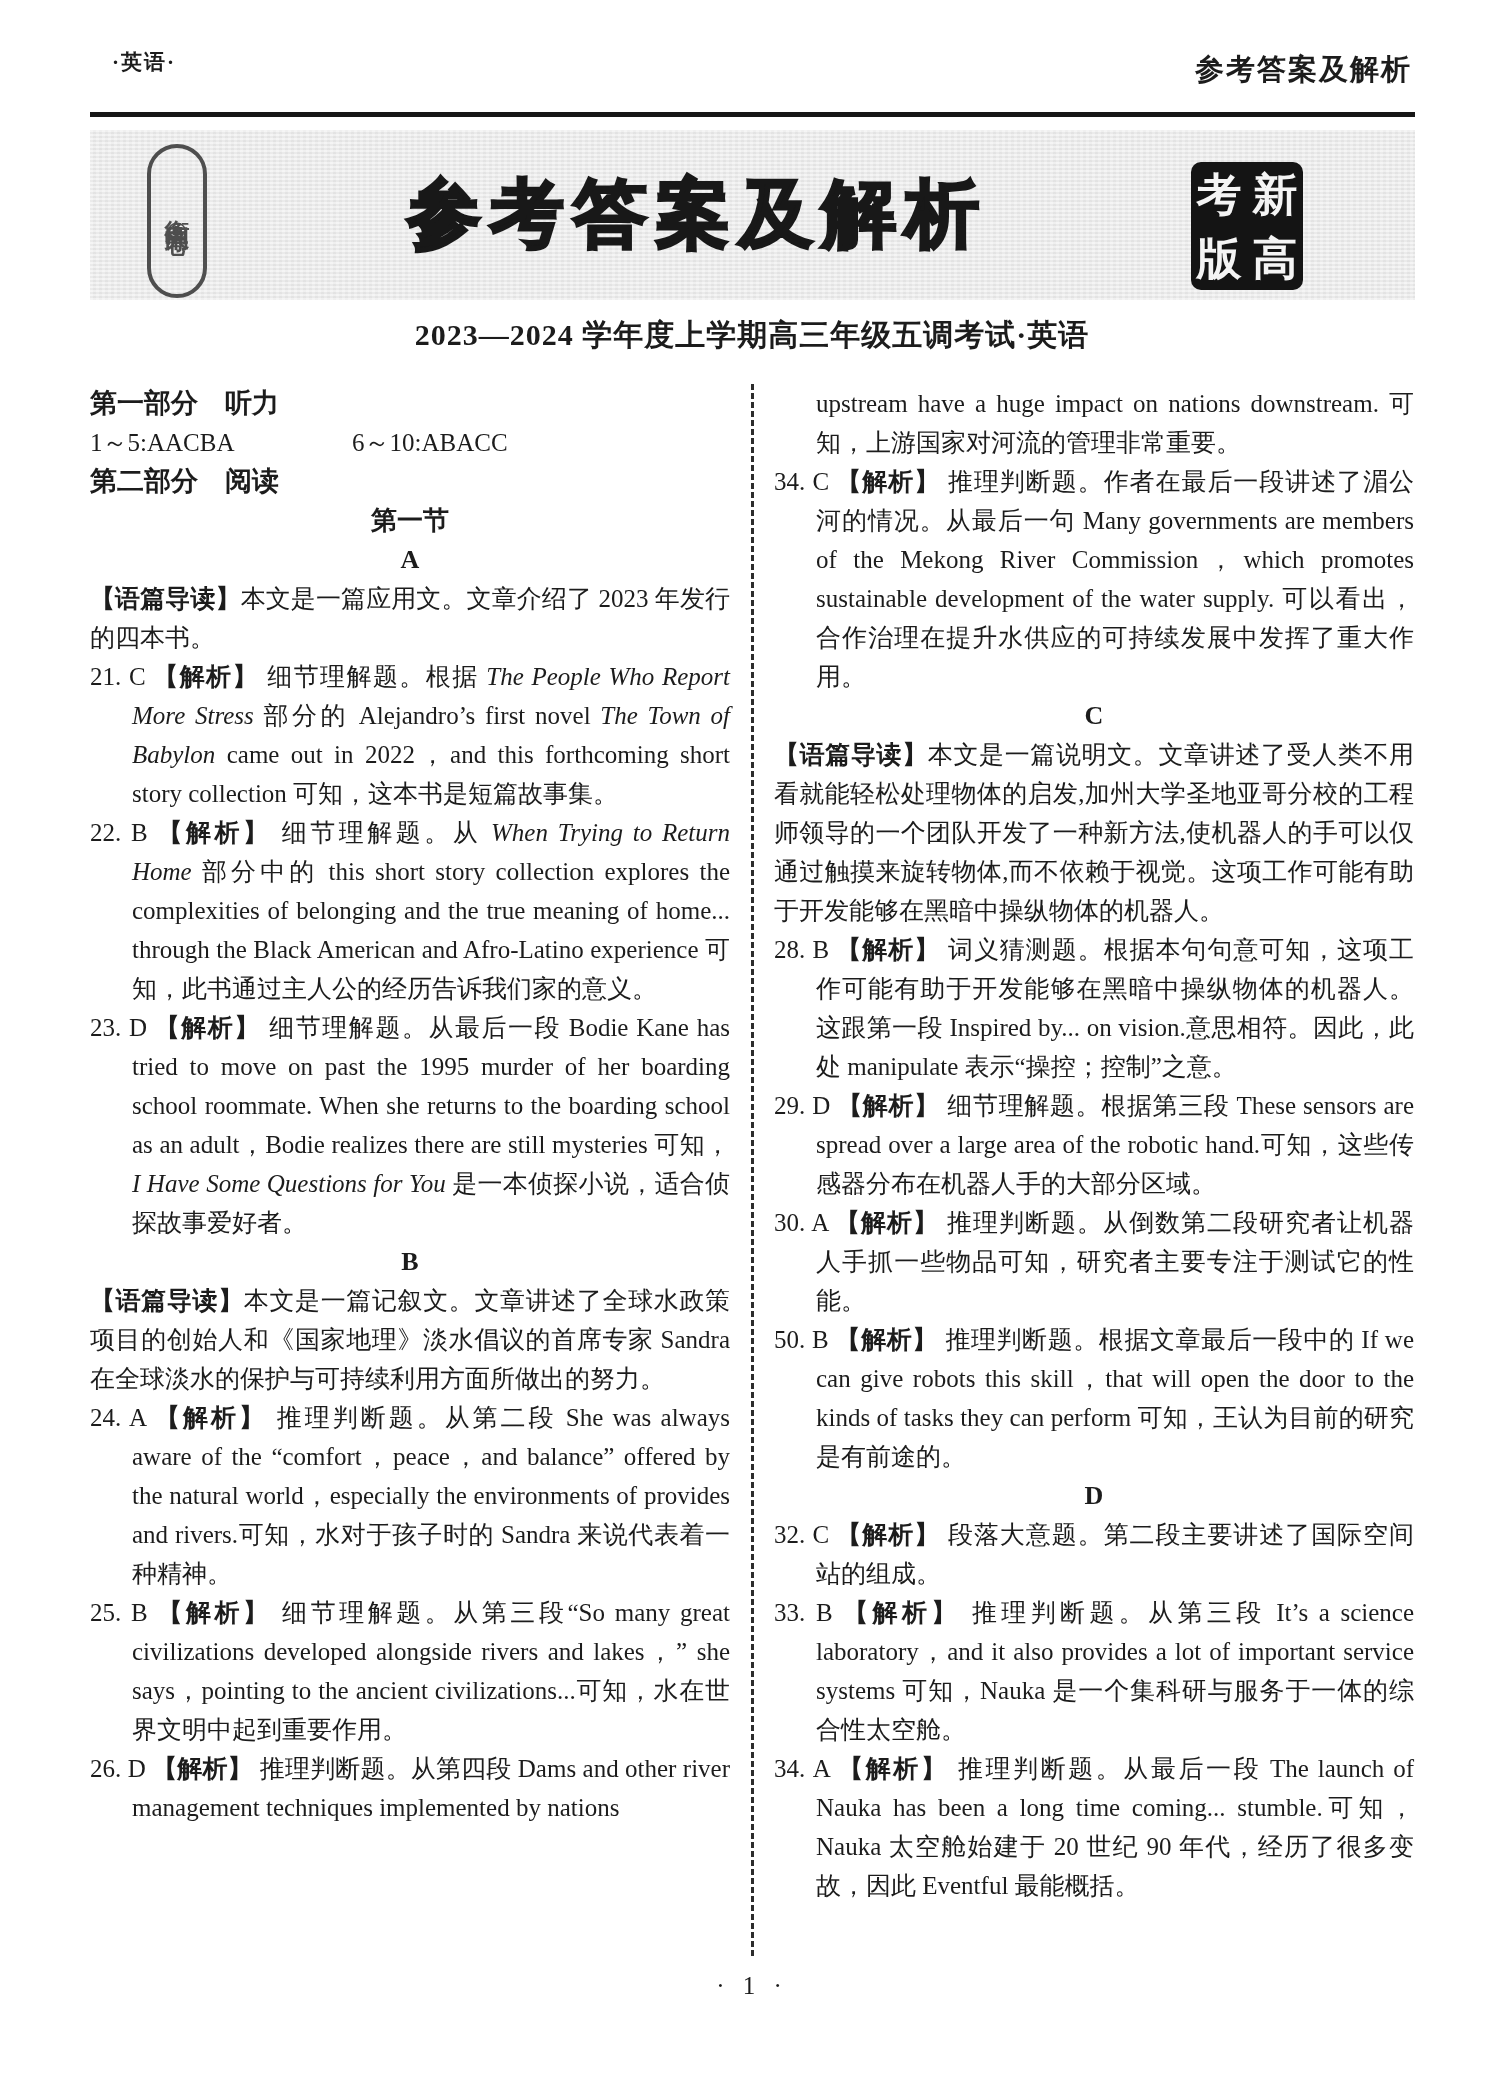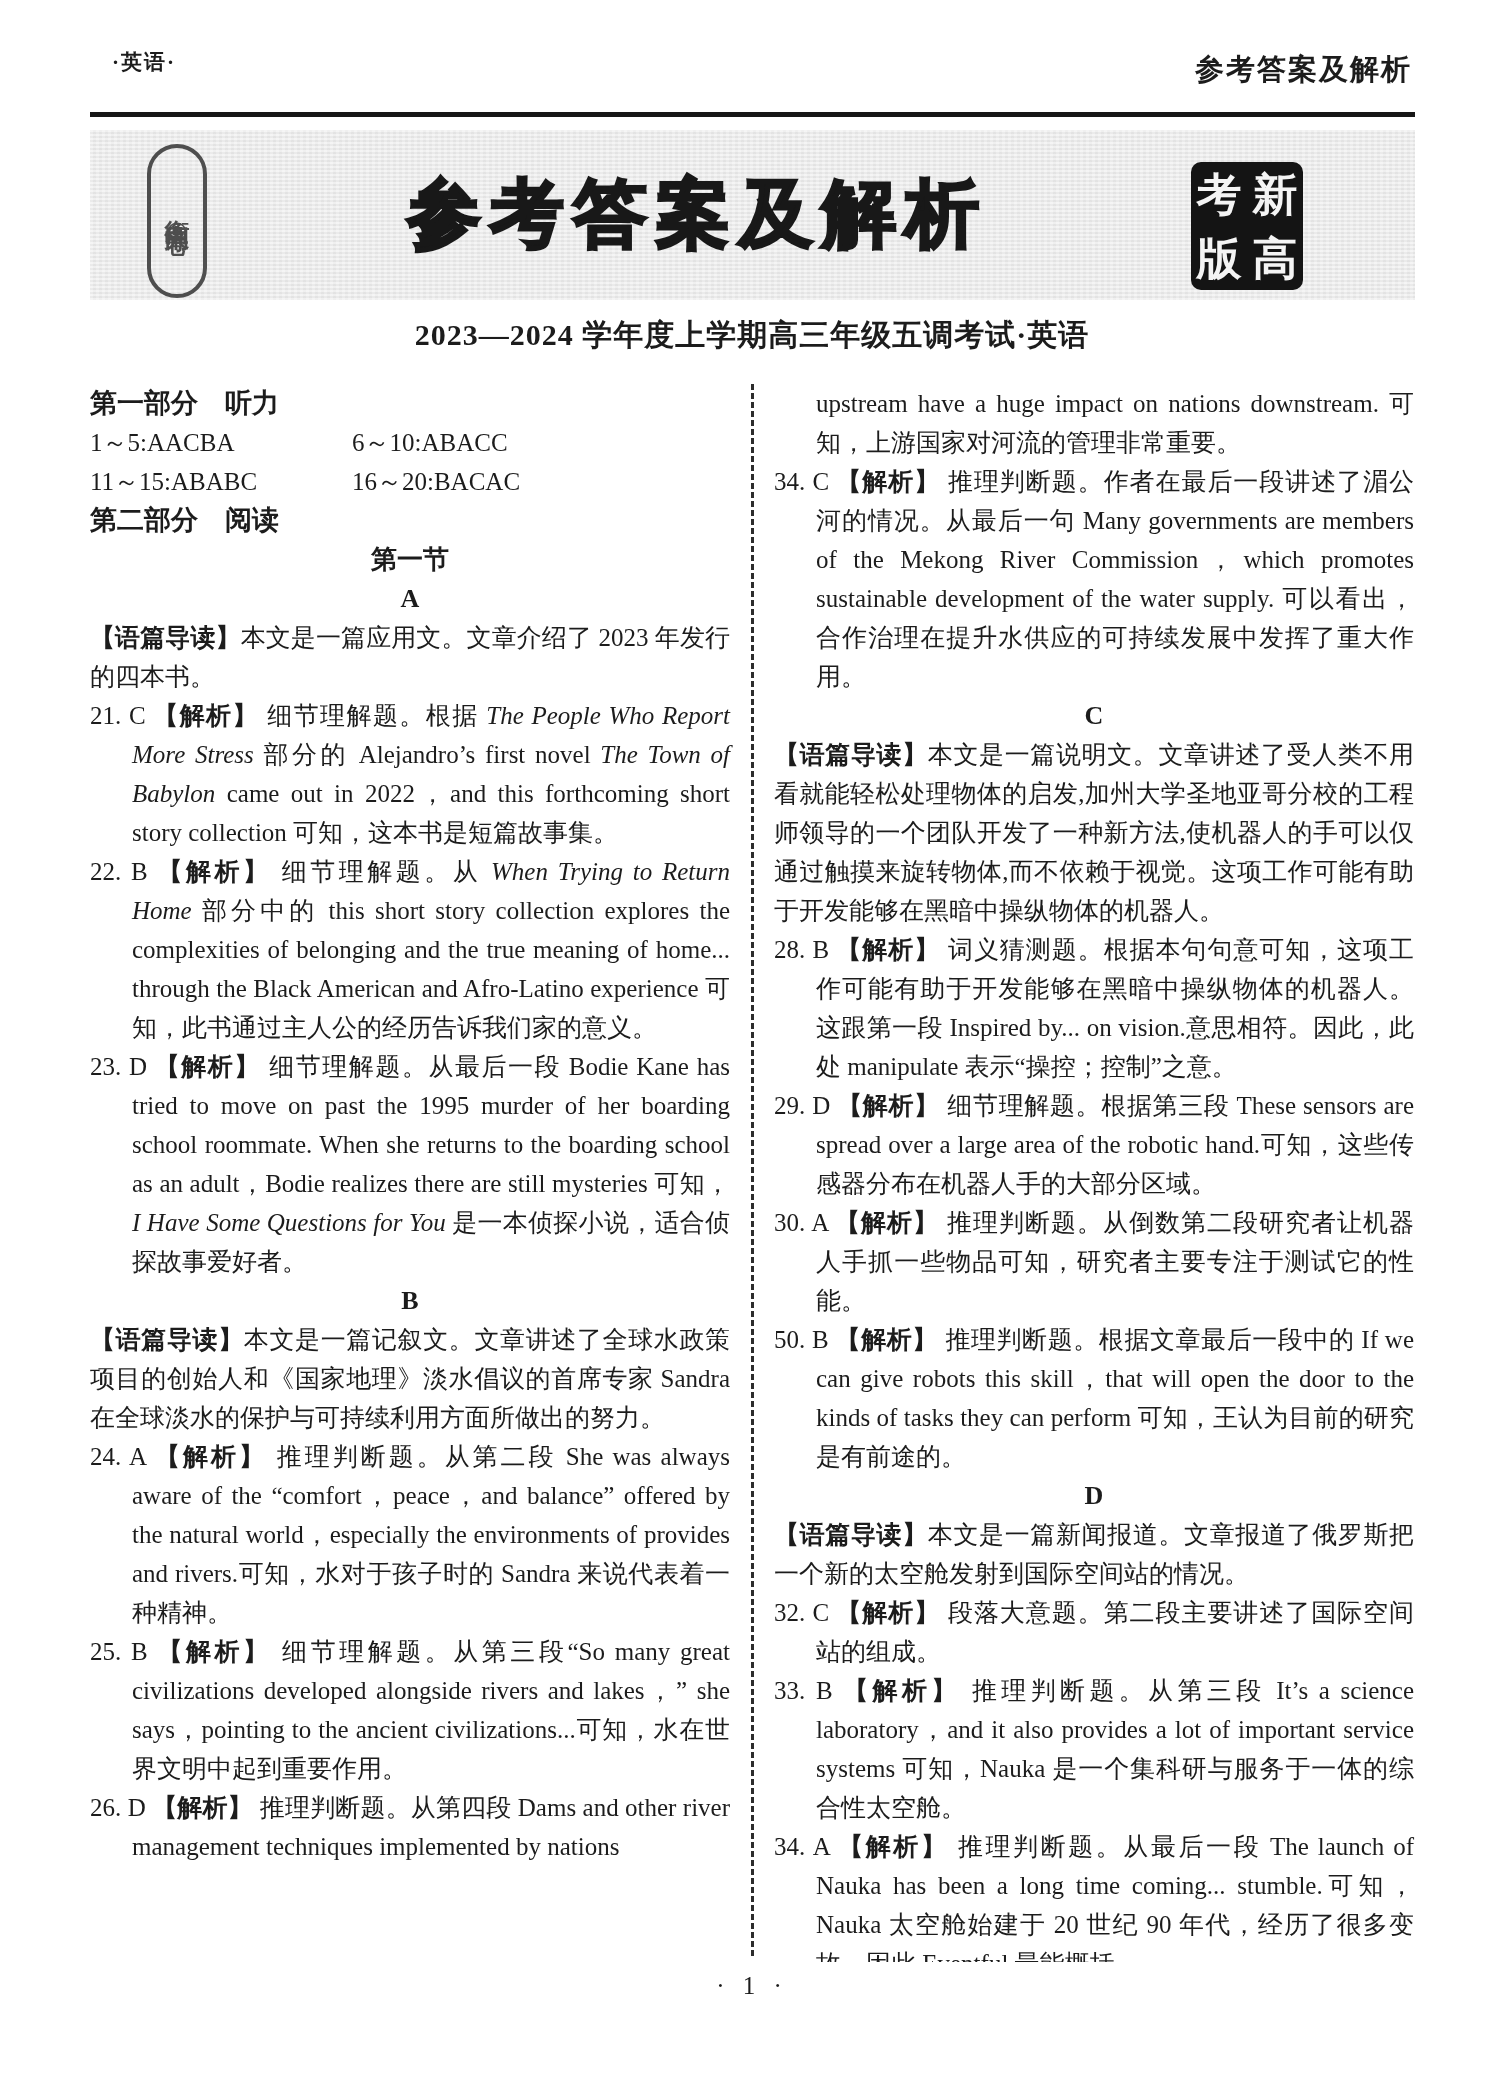--- a/index.html
+++ b/index.html
@@ -87,21 +87,20 @@
       <span class="seal-char">高</span>
     </div>
 </div>
 
 <div class="subtitle">2023—2024 学年度上学期高三年级五调考试·英语</div>
 
 <div class="columns">
   <div class="col col-left" id="col-left">
       <div class="blk section">第一部分　听力</div>
       <div class="blk answers"><span class="ans-cell">1～5:AACBA</span><span class="ans-cell">6～10:ABACC</span></div>
-      <div class="blk answers"><span class="ans-cell">11～15:ABABC</span><span class="ans-cell">16～20:BACAC</span></div>
       <div class="blk section">第二部分　阅读</div>
       <div class="blk plain">第一节</div>
       <div class="blk center-letter">A</div>
       <div class="blk intro"><span class="lead">【语篇导读】</span><span>本文是一篇应用文。文章介绍了 2023 年发行的四本书。</span></div>
       <div class="blk item"><span class="num">21. </span><span class="ansl">C </span><span class="lead">【解析】 </span><span>细节理解题。根据 </span><span class="it">The People Who Report More Stress</span><span> 部分的 Alejandro’s first novel </span><span class="it">The Town of Babylon</span><span> came out in 2022，and this forthcoming short story collection 可知，这本书是短篇故事集。</span></div>
       <div class="blk item"><span class="num">22. </span><span class="ansl">B </span><span class="lead">【解析】 </span><span>细节理解题。从 </span><span class="it">When Trying to Return Home</span><span> 部分中的 this short story collection explores the complexities of belonging and the true meaning of home... through the Black American and Afro-Latino experience 可知，此书通过主人公的经历告诉我们家的意义。</span></div>
       <div class="blk item"><span class="num">23. </span><span class="ansl">D </span><span class="lead">【解析】 </span><span>细节理解题。从最后一段 Bodie Kane has tried to move on past the 1995 murder of her boarding school roommate. When she returns to the boarding school as an adult，Bodie realizes there are still mysteries 可知，</span><span class="it">I Have Some Questions for You</span><span> 是一本侦探小说，适合侦探故事爱好者。</span></div>
       <div class="blk center-letter">B</div>
       <div class="blk intro"><span class="lead">【语篇导读】</span><span>本文是一篇记叙文。文章讲述了全球水政策项目的创始人和《国家地理》淡水倡议的首席专家 Sandra 在全球淡水的保护与可持续利用方面所做出的努力。</span></div>
       <div class="blk item"><span class="num">24. </span><span class="ansl">A </span><span class="lead">【解析】 </span><span>推理判断题。从第二段 She was always aware of the “comfort，peace，and balance” offered by the natural world，especially the environments of provides and rivers.可知，水对于孩子时的 Sandra 来说代表着一种精神。</span></div>
@@ -112,20 +111,19 @@
   <div class="col col-right" id="col-right">
       <div class="blk cont"><span>upstream have a huge impact on nations downstream. 可知，上游国家对河流的管理非常重要。</span></div>
       <div class="blk item"><span class="num">34. </span><span class="ansl">C </span><span class="lead">【解析】 </span><span>推理判断题。作者在最后一段讲述了湄公河的情况。从最后一句 Many governments are members of the Mekong River Commission，which promotes sustainable development of the water supply. 可以看出，合作治理在提升水供应的可持续发展中发挥了重大作用。</span></div>
       <div class="blk center-letter">C</div>
       <div class="blk intro"><span class="lead">【语篇导读】</span><span>本文是一篇说明文。文章讲述了受人类不用看就能轻松处理物体的启发,加州大学圣地亚哥分校的工程师领导的一个团队开发了一种新方法,使机器人的手可以仅通过触摸来旋转物体,而不依赖于视觉。这项工作可能有助于开发能够在黑暗中操纵物体的机器人。</span></div>
       <div class="blk item"><span class="num">28. </span><span class="ansl">B </span><span class="lead">【解析】 </span><span>词义猜测题。根据本句句意可知，这项工作可能有助于开发能够在黑暗中操纵物体的机器人。这跟第一段 Inspired by... on vision.意思相符。因此，此处 manipulate 表示“操控；控制”之意。</span></div>
       <div class="blk item"><span class="num">29. </span><span class="ansl">D </span><span class="lead">【解析】 </span><span>细节理解题。根据第三段 These sensors are spread over a large area of the robotic hand.可知，这些传感器分布在机器人手的大部分区域。</span></div>
       <div class="blk item"><span class="num">30. </span><span class="ansl">A </span><span class="lead">【解析】 </span><span>推理判断题。从倒数第二段研究者让机器人手抓一些物品可知，研究者主要专注于测试它的性能。</span></div>
       <div class="blk item"><span class="num">50. </span><span class="ansl">B </span><span class="lead">【解析】 </span><span>推理判断题。根据文章最后一段中的 If we can give robots this skill，that will open the door to the kinds of tasks they can perform 可知，王认为目前的研究是有前途的。</span></div>
       <div class="blk center-letter">D</div>
-      <div class="blk intro"><span class="lead">【语篇导读】</span><span>本文是一篇新闻报道。文章报道了俄罗斯把一个新的太空舱发射到国际空间站的情况。</span></div>
       <div class="blk item"><span class="num">32. </span><span class="ansl">C </span><span class="lead">【解析】 </span><span>段落大意题。第二段主要讲述了国际空间站的组成。</span></div>
       <div class="blk item"><span class="num">33. </span><span class="ansl">B </span><span class="lead">【解析】 </span><span>推理判断题。从第三段 It’s a science laboratory，and it also provides a lot of important service systems 可知，Nauka 是一个集科研与服务于一体的综合性太空舱。</span></div>
       <div class="blk item"><span class="num">34. </span><span class="ansl">A </span><span class="lead">【解析】 </span><span>推理判断题。从最后一段 The launch of Nauka has been a long time coming... stumble.可知，Nauka 太空舱始建于 20 世纪 90 年代，经历了很多变故，因此 Eventful 最能概括。</span></div>
     </div>
 </div>
 
 <div class="footer">· 1 ·</div>
 
 </body></html>

